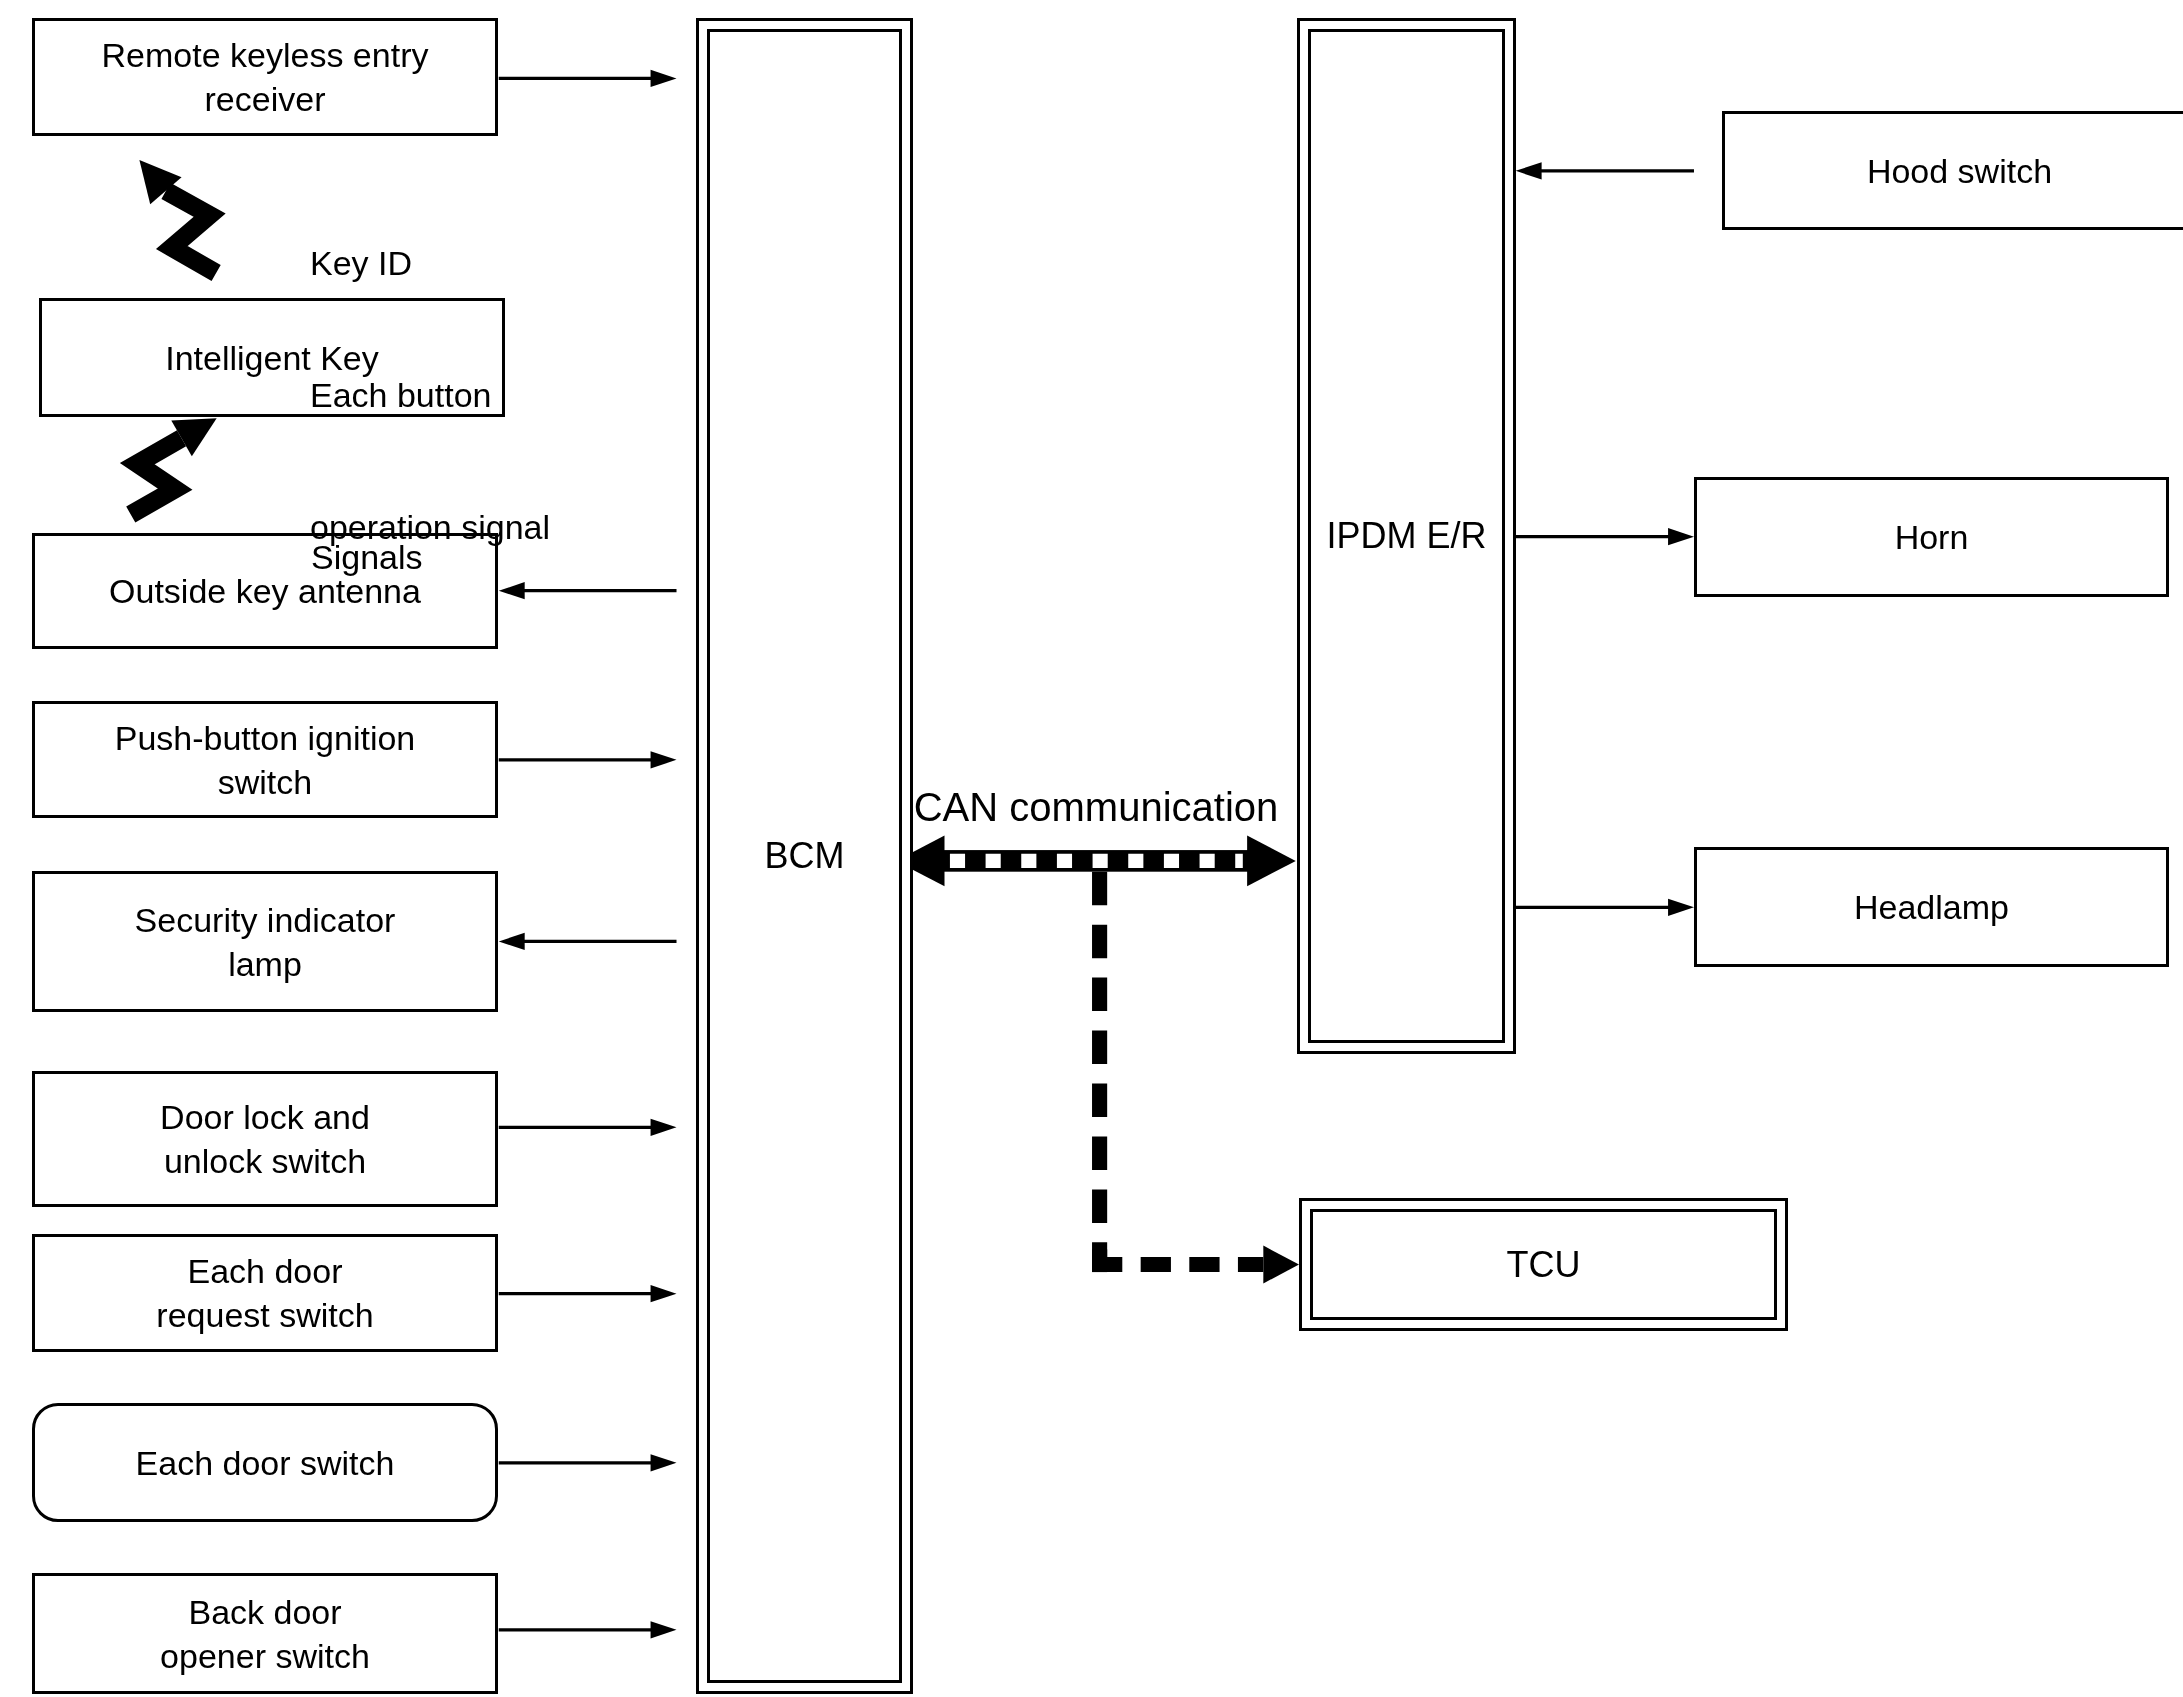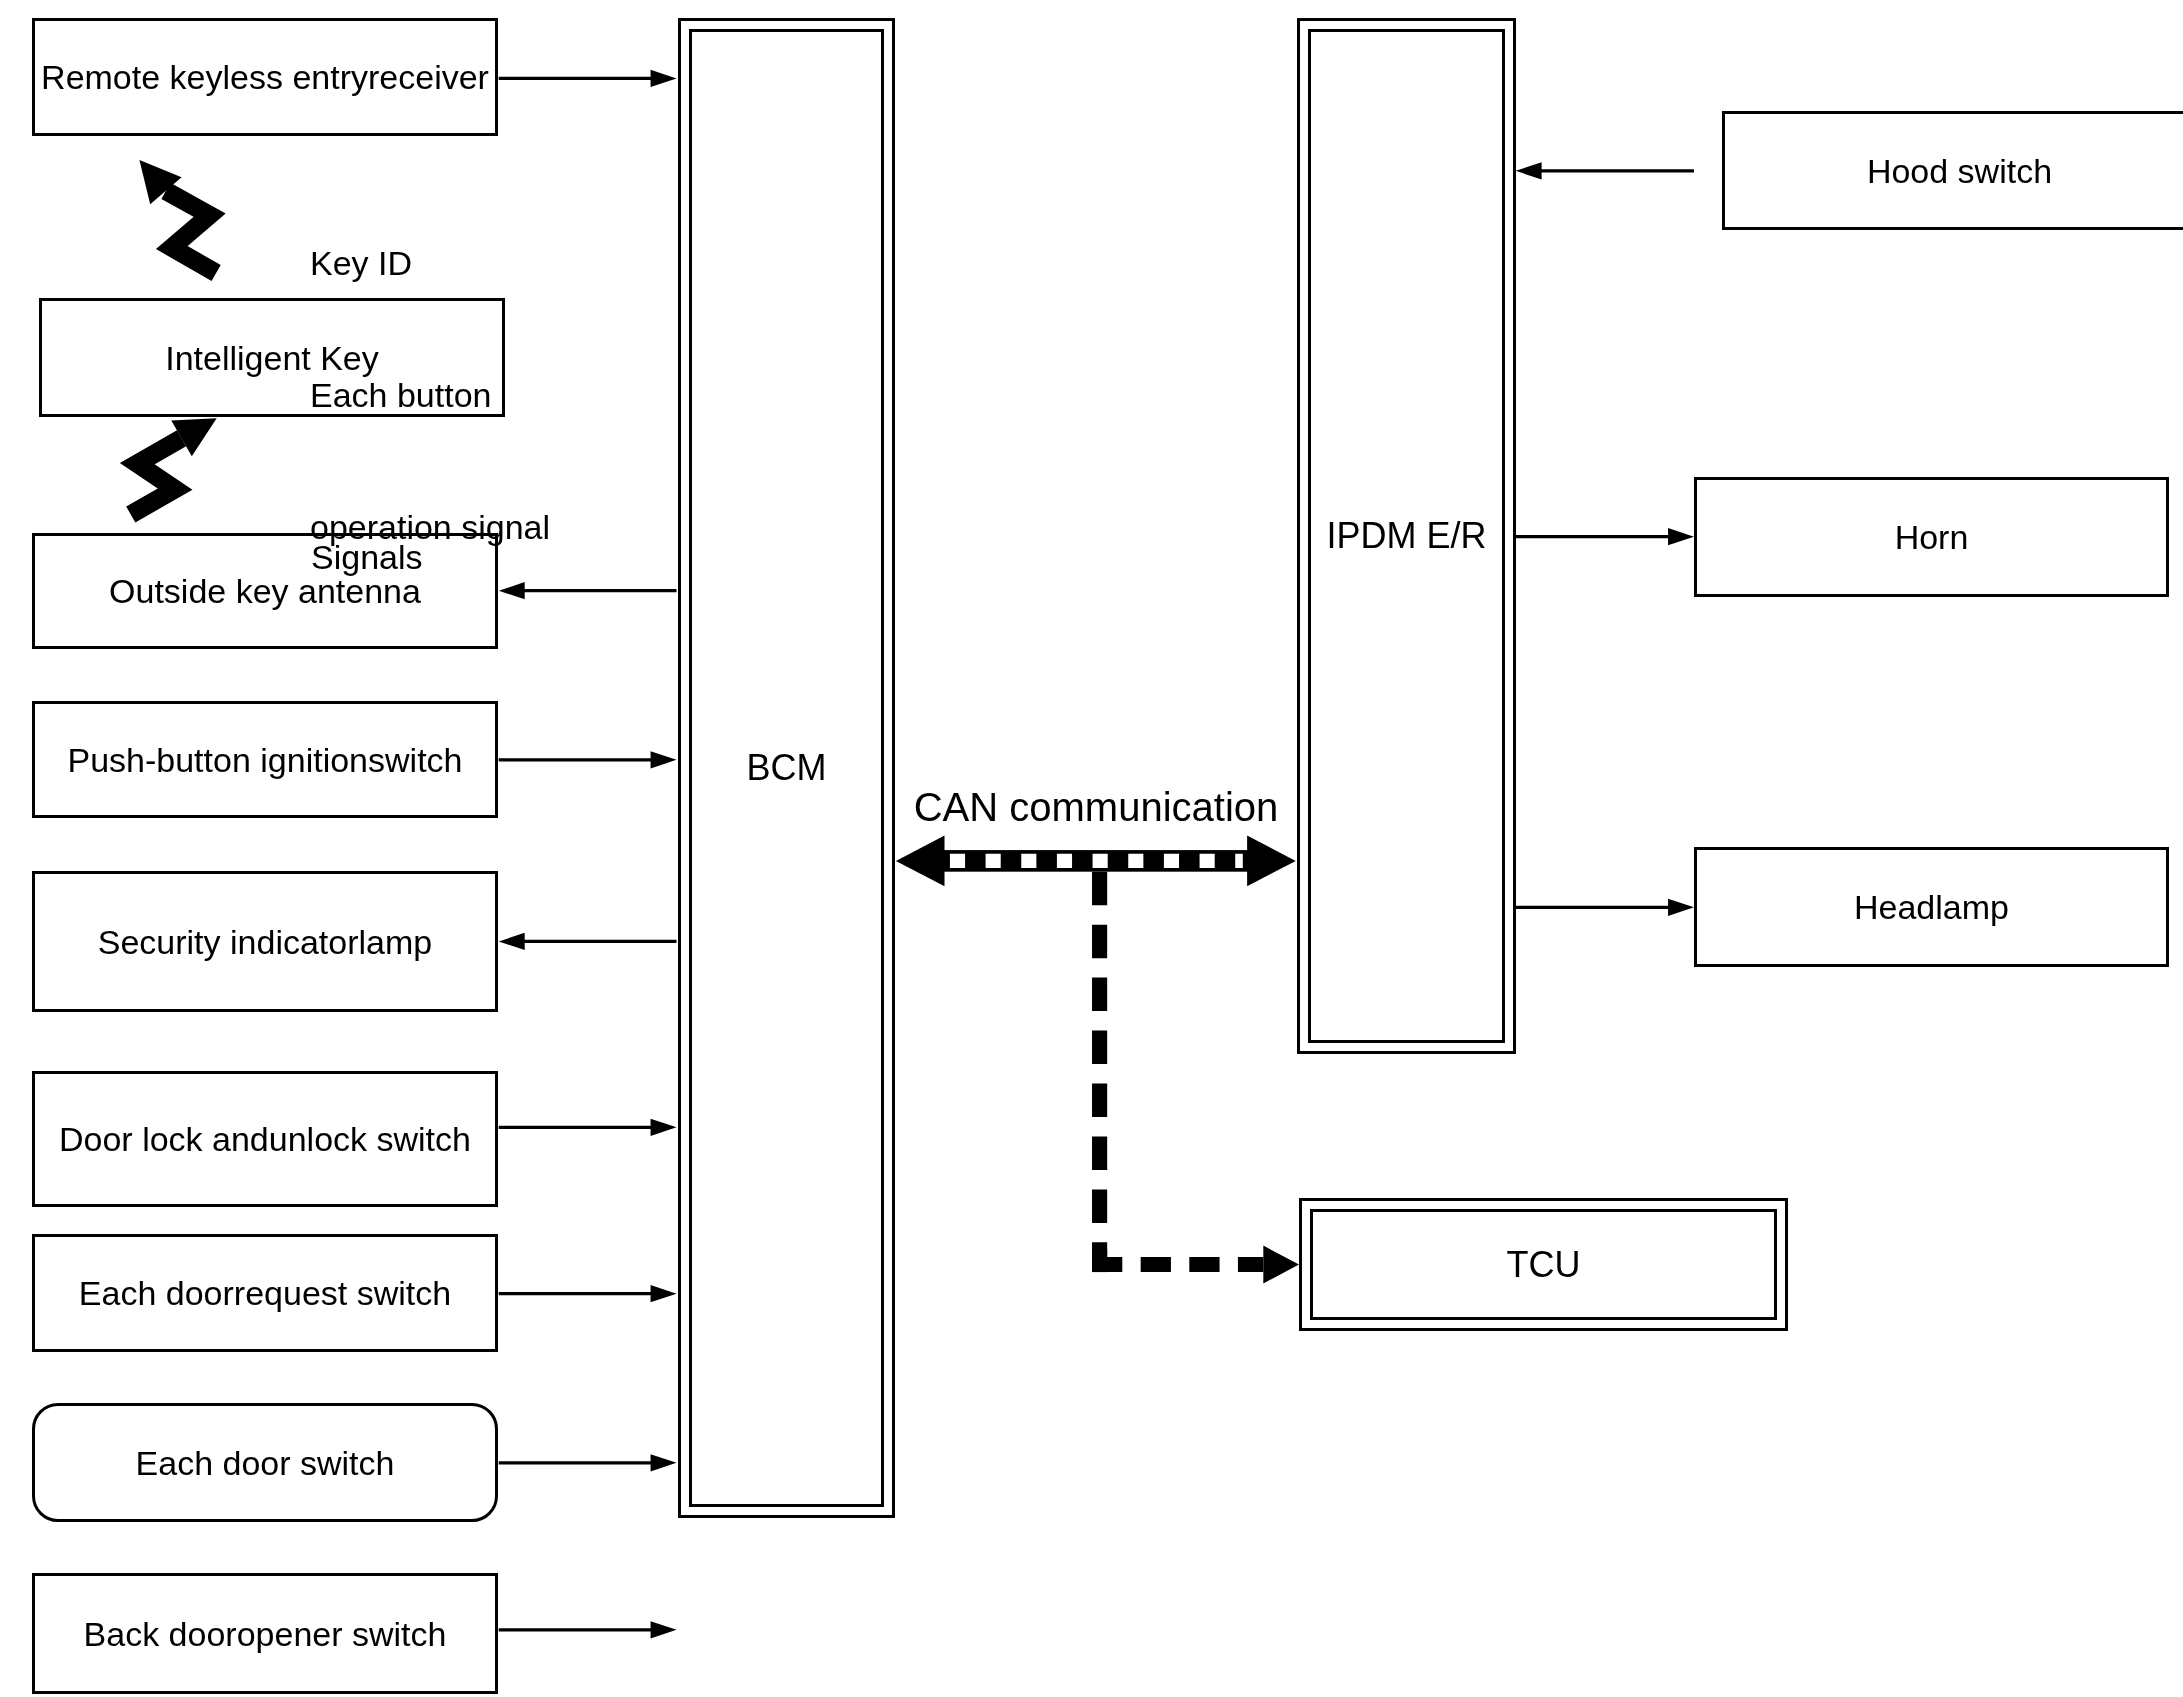--- a/index.html
+++ b/index.html
@@ -10,20 +10,21 @@
     background: #ffffff;
     font-family: "Liberation Sans", sans-serif;
     color: #000000;
   }
   .box {
     position: absolute;
     box-sizing: border-box;
     border: 3.2px solid #000000;
     background: #ffffff;
     display: flex;
+    flex-direction: column;
     justify-content: center;
     align-items: center;
     text-align: center;
   }
   .box .bl {
     font-size: 34px;
     line-height: 44px;
     white-space: nowrap;
   }
   .dbl::before {
@@ -167,21 +168,21 @@
 
   <div class="box" style="left:32px;top:1403px;width:466px;height:119px;border-radius:26px;">
     <div class="bl">Each door switch</div>
   </div>
 
   <div class="box" style="left:32px;top:1573px;width:466px;height:121px;">
     <div class="bl">Back door</div>
     <div class="bl">opener switch</div>
   </div>
 
-  <div class="box dbl" style="left:678px;top:18px;width:217px;height:1500px;">
+  <div class="box dbl" style="left:696px;top:18px;width:217px;height:1676px;">
     <div class="bl">BCM</div>
   </div>
 
   <div class="box dbl" style="left:1297px;top:18px;width:219px;height:1036px;">
     <div class="bl">IPDM E/R</div>
   </div>
 
   <div class="box dbl" style="left:1299px;top:1198px;width:489px;height:133px;">
     <div class="bl">TCU</div>
   </div>

